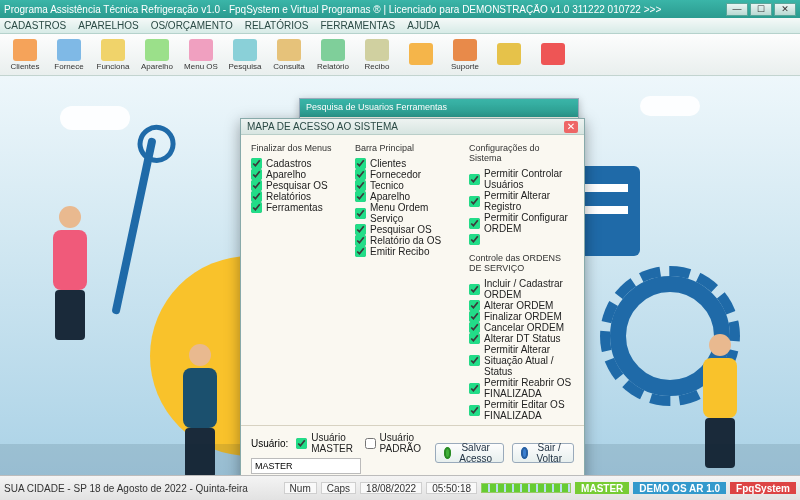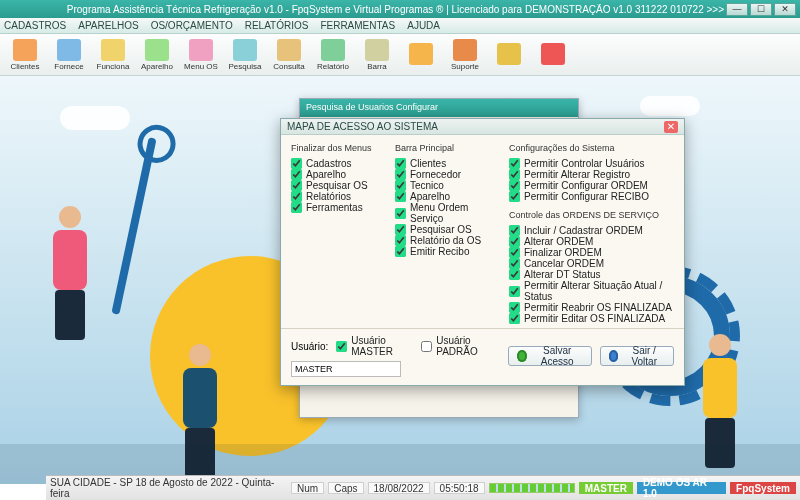--- a/index.html
+++ b/index.html
@@ -1,19 +1,19 @@
 <!DOCTYPE html>
 <html><head>
 <meta charset="utf-8">
 <style>
 * { box-sizing: border-box; margin: 0; padding: 0; font-family: Tahoma, Arial, sans-serif; font-size: 10px; }
 body { width: 800px; height: 500px; overflow: hidden; background: #fff; position: relative; }
 
 .titlebar { height: 18px; background: linear-gradient(#3ab5a8,#2b9b8f); display: flex; align-items: center; color: #fff; padding: 0 4px; font-size: 9px; }
-.titlebar .title { flex: 1; white-space: nowrap; overflow: hidden; text-align: right; }
+.titlebar .title { flex: 1; white-space: nowrap; overflow: hidden; }
 .win-btn { width: 22px; height: 13px; background: linear-gradient(#eaf5f3,#b9d9d3); border: 1px solid #5aa69a; margin-left: 2px; text-align: center; line-height: 11px; color: #333; font-size: 9px; cursor: pointer; }
 
 .menubar { height: 16px; background: linear-gradient(#f5f9f8,#d7ebe7); border-bottom: 1px solid #b5d2cc; display: flex; align-items: center; padding: 0 4px; gap: 12px; font-size: 9px; color: #2b4a45; }
 .menubar span { cursor: pointer; }
 
 .toolbar { height: 42px; background: linear-gradient(#fdfdfd,#e9efee); border-bottom: 1px solid #c3d4d0; display: flex; align-items: center; padding: 0 4px; gap: 2px; }
 .tool { width: 42px; height: 38px; border: 1px solid transparent; display: flex; flex-direction: column; align-items: center; justify-content: center; cursor: pointer; border-radius: 3px; }
 .tool .ticon { width: 24px; height: 22px; border-radius: 3px; }
 .tool .tlabel { font-size: 8px; color: #333; margin-top: 1px; }
 
@@ -38,41 +38,41 @@
 .panel-bg{position:absolute;right:160px;top:90px;width:110px;height:90px;background:#1f6aa8;border-radius:6px;}
 .panel-bg:before{content:"";position:absolute;inset:18px 12px;border-top:8px solid #fff;border-bottom:8px solid #fff;height:14px;}
 .ground{position:absolute;left:0;right:0;bottom:0;height:40px;background:#0e2a3a;opacity:.12;}
 
 
 .back-window { position: absolute; left: 299px; top: 22px; width: 280px; height: 320px; background: #f6f3ea; border: 1px solid #9ab; box-shadow: 0 2px 8px rgba(0,0,0,.25); }
 .back-window .bw-title { height: 18px; background: linear-gradient(#3ab5a8,#2b9b8f); color: #fff; font-size: 9px; padding: 3px 6px; }
 .back-window .bw-body { padding:6px; }
 
 
-.dialog { position: absolute; left: 240px; top: 42px; width: 405px; background: #faf8f1; border: 1px solid #8aa; box-shadow: 0 4px 14px rgba(0,0,0,.35); margin-left: 40px; }
+.dialog { position: absolute; left: 240px; top: 42px; width: 345px; background: #faf8f1; border: 1px solid #8aa; box-shadow: 0 4px 14px rgba(0,0,0,.35); }
 .dlg-title { height: 16px; background: linear-gradient(#eef3f1,#d7e5e1); border-bottom: 1px solid #b9cec8; font-size: 9px; padding: 2px 6px; color: #2b4a45; display:flex; align-items:center; gap:4px; }
 .dlg-title .close { margin-left:auto; width:14px; height:12px; background:#e66; color:#fff; text-align:center; line-height:12px; border-radius:2px; cursor:pointer;}
 .dlg-body { display: flex; gap: 12px; padding: 8px 10px 4px; }
 .col { display: flex; flex-direction: column; gap: 2px; }
 .col .col-header { font-size: 9px; color: #333; margin-bottom: 3px; }
 .chk { display: flex; align-items: center; gap: 4px; font-size: 9px; color: #222; }
 .chk input { width: 11px; height: 11px; accent-color: #2d8; }
 .col.c1 { width: 92px; }
 .col.c2 { width: 102px; }
 .col.c3 { flex: 1; }
 .dlg-footer { border-top: 1px solid #d7d2c2; padding: 6px 10px 8px; display: flex; align-items: center; gap: 10px; }
 .user-row { display:flex; align-items:center; gap:8px; font-size:9px; }
 .user-input { width: 110px; height: 16px; border: 1px solid #bbb; background: #fff; padding: 0 3px; font-size: 9px; margin-top:4px; display:block;}
 .btn { height: 20px; border: 1px solid #9ab; background: linear-gradient(#fdfdfd,#e7efee); border-radius: 3px; padding: 0 8px; display: inline-flex; align-items: center; gap: 5px; font-size: 9px; cursor: pointer; color:#234; }
 .btn .bicon { width: 12px; height: 12px; border-radius: 50%; display:inline-block; }
 .btn.save .bicon { background: #41b23a; box-shadow: inset 0 0 0 2px #2b8a26; }
 .btn.back .bicon { background: #3b7fd1; box-shadow: inset 0 0 0 2px #285fa0; }
 .footer-buttons { margin-left:auto; display:flex; gap:8px;}
 
-.statusbar { position: absolute; left: 0; right: 0; bottom: 0; height: 25px; background: linear-gradient(#f4f4f4,#e2e2e2); border-top: 1px solid #bcbcbc; display: flex; align-items: center; font-size: 9px; color: #333; padding: 0 4px; gap: 4px; margin-left: 46px; }
+.statusbar { position: absolute; left: 0; right: 0; bottom: 0; height: 25px; background: linear-gradient(#f4f4f4,#e2e2e2); border-top: 1px solid #bcbcbc; display: flex; align-items: center; font-size: 9px; color: #333; padding: 0 4px; gap: 4px; }
 .statusbar .cell { border: 1px solid #cfcfcf; height: 12px; padding: 0 5px; display: flex; align-items: center; background: #f9f9f9; }
 .statusbar .prog { width: 90px; height: 10px; border:1px solid #9c6; background: repeating-linear-gradient(90deg,#6c3,#6c3 6px,#bde 6px,#bde 8px); }
 .statusbar .tag { padding: 0 6px; height: 12px; display: flex; align-items: center; color: #fff; font-weight: bold; }
 .statusbar .tag.green { background: #7c3; }
 .statusbar .tag.blue { background: #39c; }
 .statusbar .tag.red { background: #d44; text-align: right; }
 .spacer { flex: 1; }
 </style>
 </head>
 <body>
@@ -121,21 +121,21 @@
     <div class="tool">
       <div class="ticon" style="background: rgb(230, 194, 122);"></div>
       <div class="tlabel">Consulta</div>
     </div>
     <div class="tool">
       <div class="ticon" style="background: rgb(127, 207, 154);"></div>
       <div class="tlabel">Relatório</div>
     </div>
     <div class="tool">
       <div class="ticon" style="background: rgb(208, 208, 160);"></div>
-      <div class="tlabel">Barra</div>
+      <div class="tlabel">Recibo</div>
     </div>
     <div class="tool">
       <div class="ticon" style="background: rgb(245, 181, 74);"></div>
       <div class="tlabel"></div>
     </div>
     <div class="tool">
       <div class="ticon" style="background: rgb(232, 138, 74);"></div>
       <div class="tlabel">Suporte</div>
     </div>
     <div class="tool">
@@ -166,21 +166,21 @@
       <div class="legs"></div>
     </div>
   <div class="person p3">
       <div class="head"></div>
       <div class="body"></div>
       <div class="legs"></div>
     </div>
   <div class="ground"></div>
 
   <div class="back-window">
-    <div class="bw-title">Pesquisa de Usuarios Configurar</div>
+    <div class="bw-title">Pesquisa de Usuarios Ferramentas</div>
     <div class="bw-body"></div>
   </div>
 
   <div class="dialog">
     <div class="dlg-title">
       <span>MAPA DE ACESSO AO SISTEMA</span>
       <span class="close">✕</span>
     </div>
     <div class="dlg-body">
       <div class="col c1">
@@ -255,21 +255,20 @@
             <label class="chk">
               <input type="checkbox" checked="" style="">
               <span>Permitir Alterar Registro</span>
             </label>
             <label class="chk">
               <input type="checkbox" checked="" style="">
               <span>Permitir Configurar ORDEM</span>
             </label>
             <label class="chk">
               <input type="checkbox" checked="" style="">
-              <span>Permitir Configurar RECIBO</span>
             </label>
           </div>
         <div class="col-header" style="margin-top:6px">Controle das ORDENS DE SERVIÇO</div>
         <div id="col-ordens">
             <label class="chk">
               <input type="checkbox" checked="" style="">
               <span>Incluir / Cadastrar ORDEM</span>
             </label>
             <label class="chk">
               <input type="checkbox" checked="" style="">

